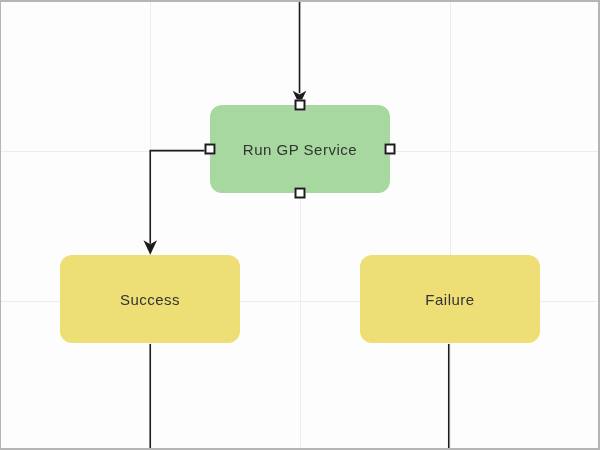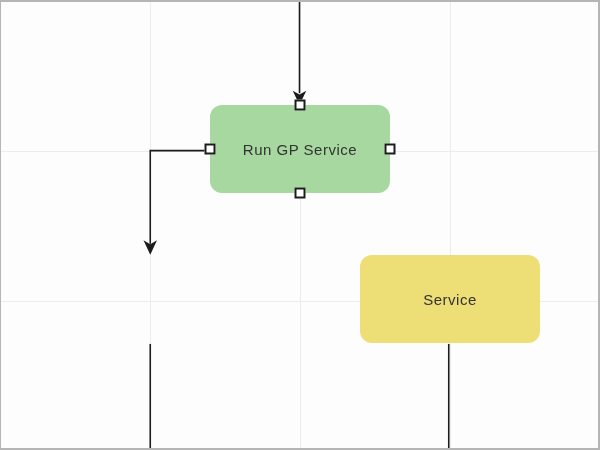--- a/index.html
+++ b/index.html
@@ -65,18 +65,21 @@
   </svg>
 
   <div class="node node-green">
     <span>Run GP Service</span>
     <div class="handle handle-top"></div>
     <div class="handle handle-right"></div>
     <div class="handle handle-bottom"></div>
     <div class="handle handle-left"></div>
   </div>
 
+  <div class="node node-yellow node-success">
+    <span>Success</span>
+  </div>
 
   <div class="node node-yellow node-failure">
-    <span>Service</span>
+    <span>Failure</span>
   </div>
 
 </div>
 
 </body></html>

